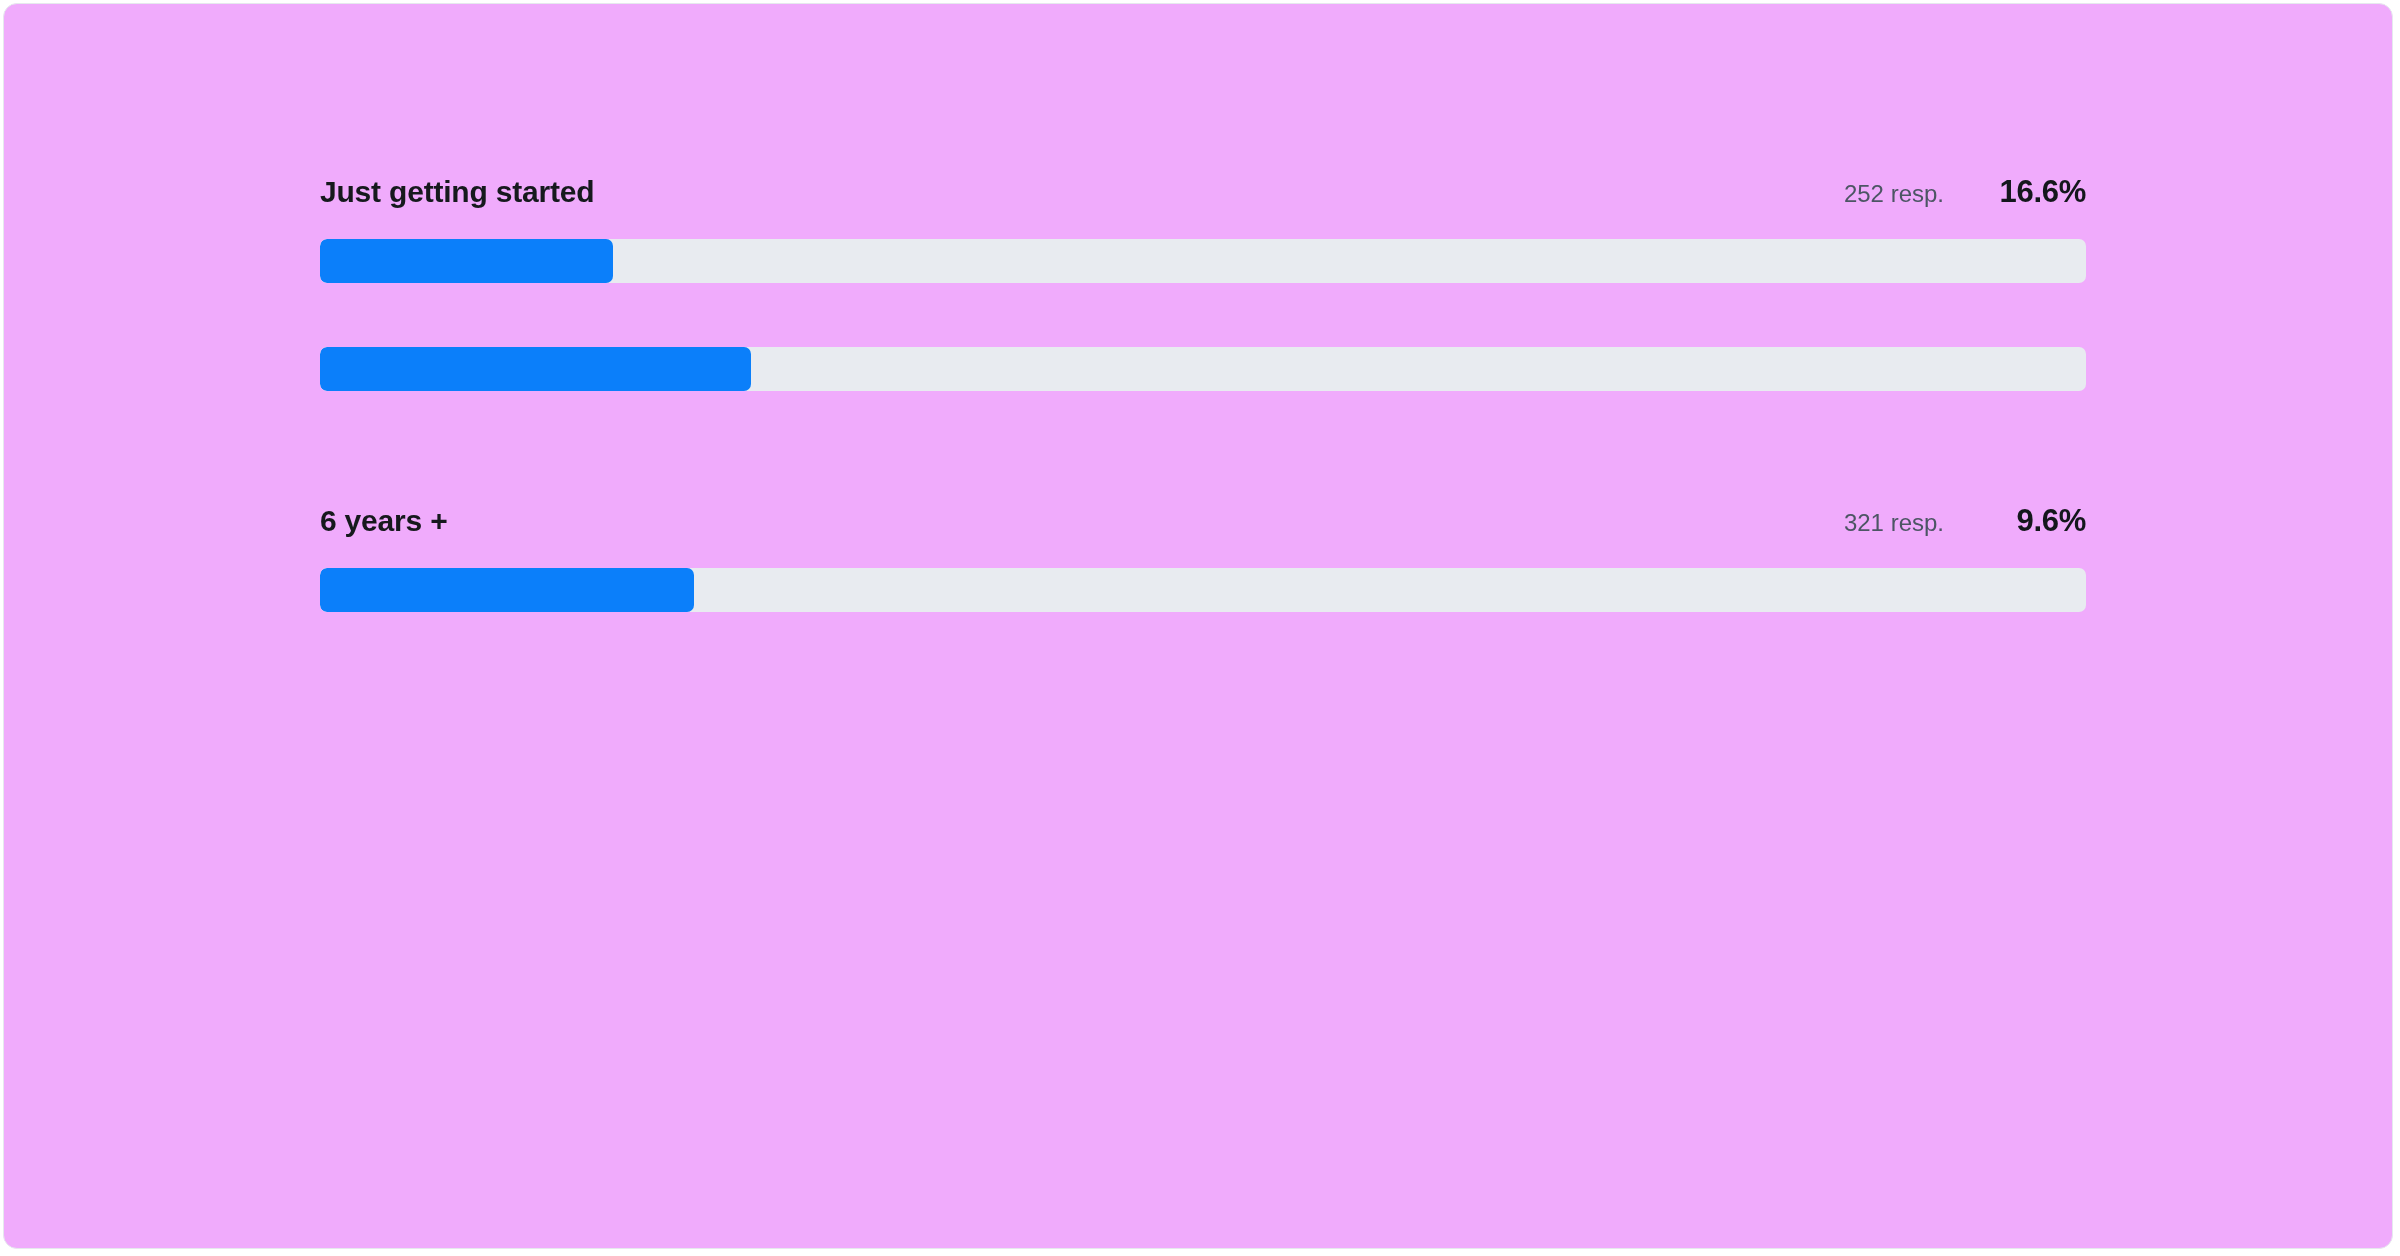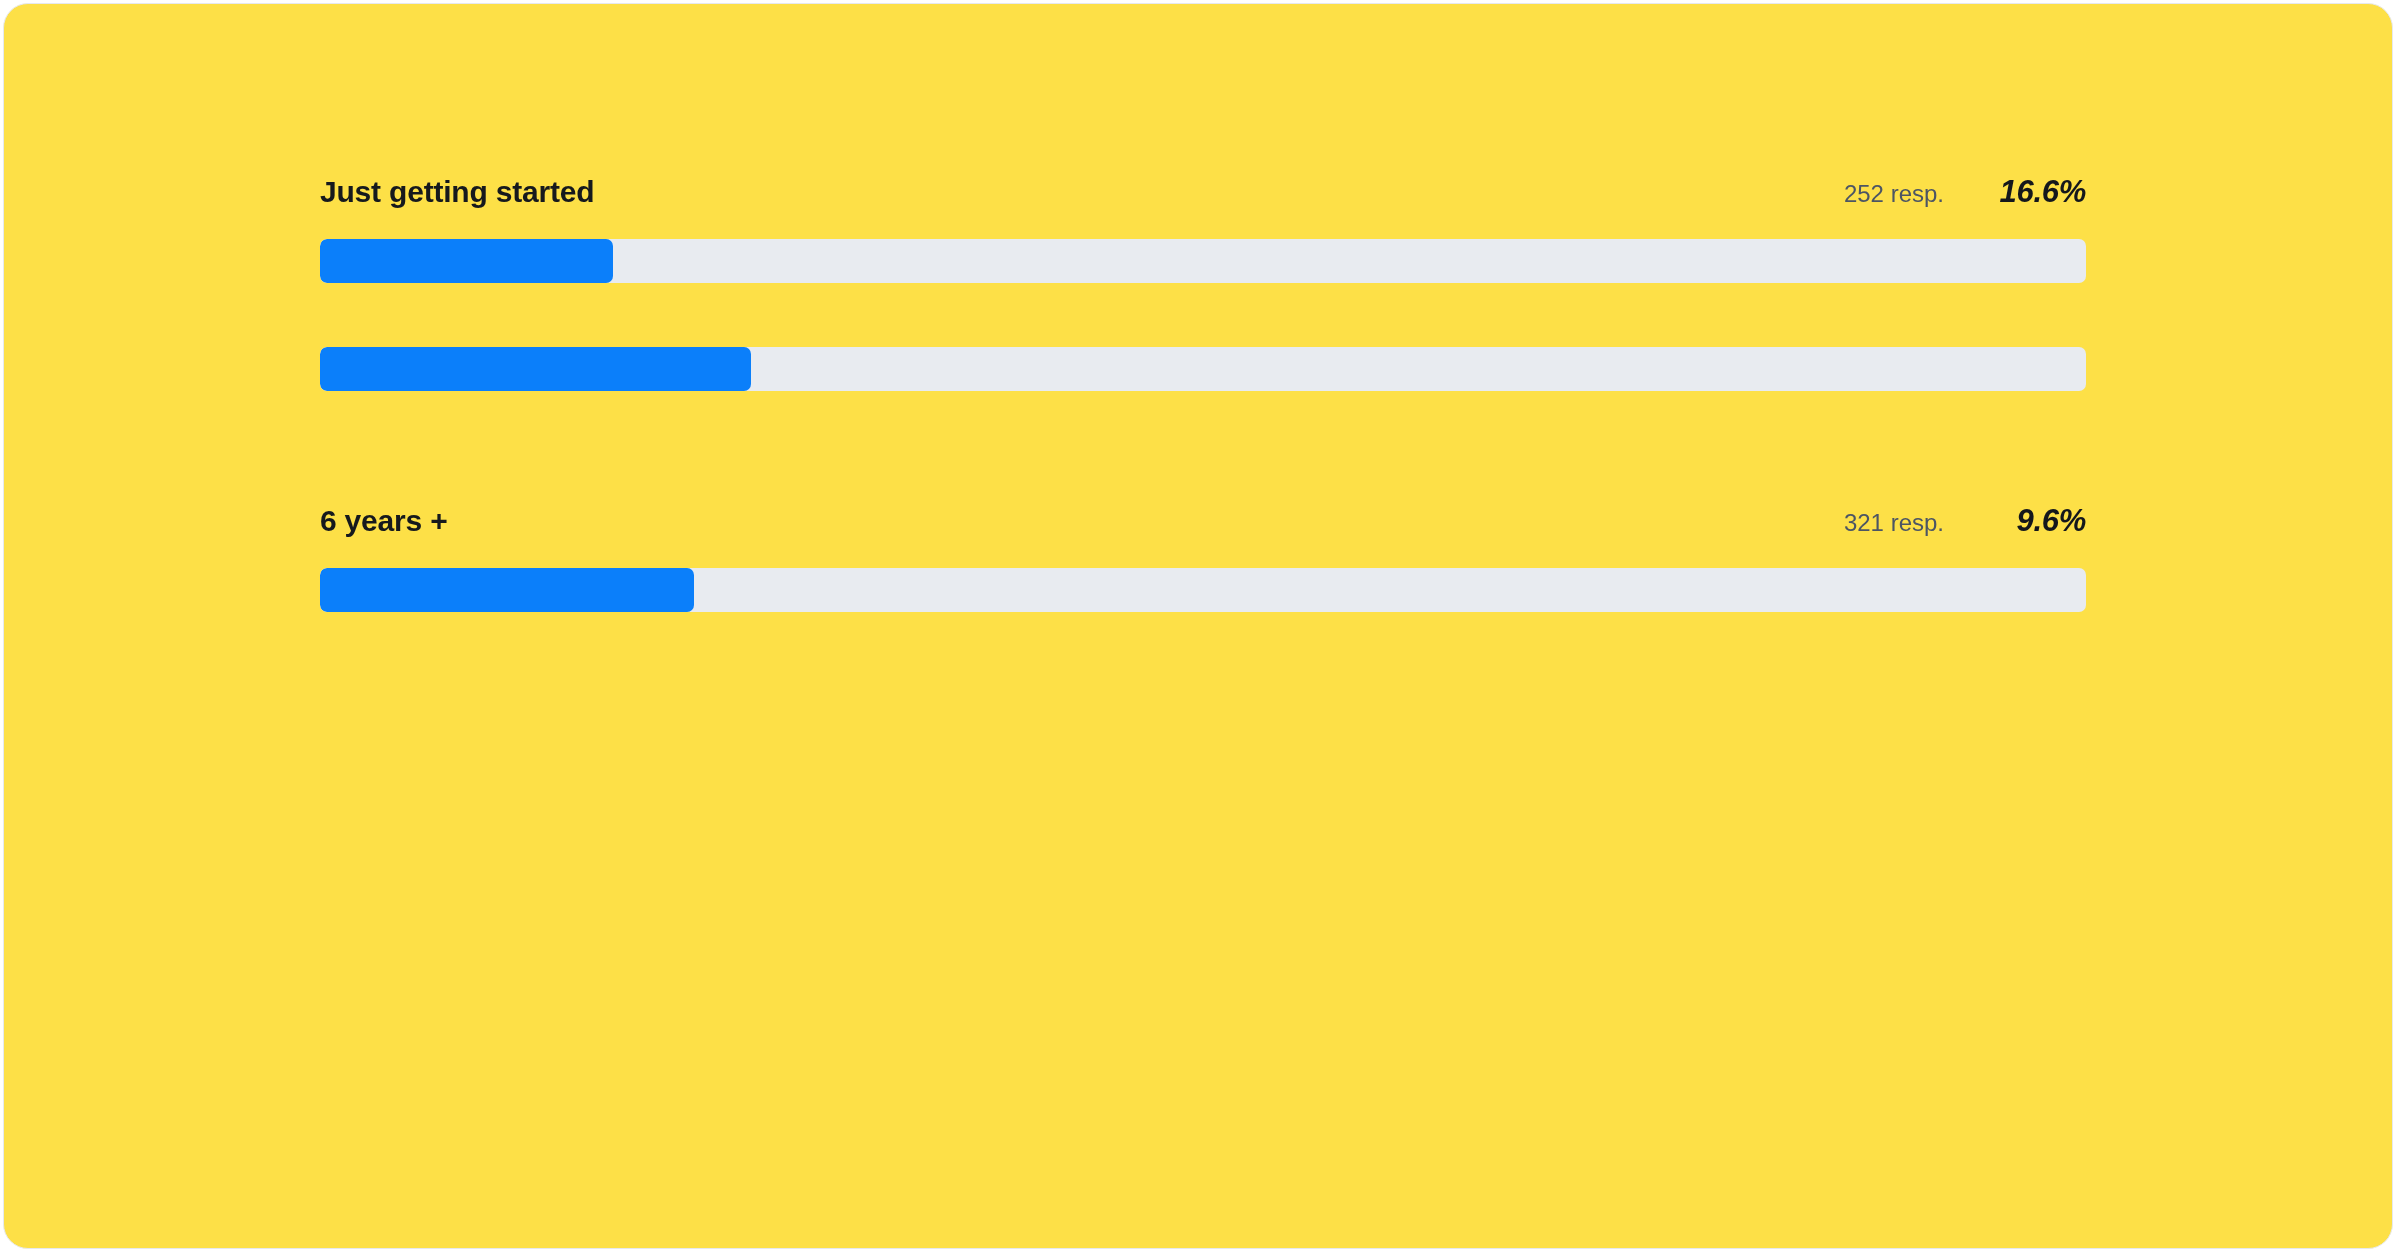--- a/index.html
+++ b/index.html
@@ -14,23 +14,23 @@
     -webkit-font-smoothing: antialiased;
   }
 
   .card {
     position: absolute;
     left: 3px;
     top: 3px;
     width: 2390px;
     height: 1246px;
     box-sizing: border-box;
-    background: #fde047;
+    background: #f0abfc;
     border: 1.5px solid #e6e9ee;
-    border-radius: 25px;
+    border-radius: 14px;
     overflow: hidden;
   }
 
   .chart {
     position: absolute;
     left: 316px;
     top: 170px;
     width: 1766px;
   }
 
@@ -68,21 +68,20 @@
   }
 
   .row-pct {
     font-size: 31px;
     font-weight: 700;
     color: #14171c;
     letter-spacing: -0.3px;
     margin-left: 24px;
     min-width: 118px;
     text-align: right;
-    font-style: italic;
   }
 
   .track {
     position: relative;
     margin-top: 17px;
     height: 44px;
     width: 100%;
     background: #e8ebf0;
     border-radius: 7px;
     overflow: hidden;

